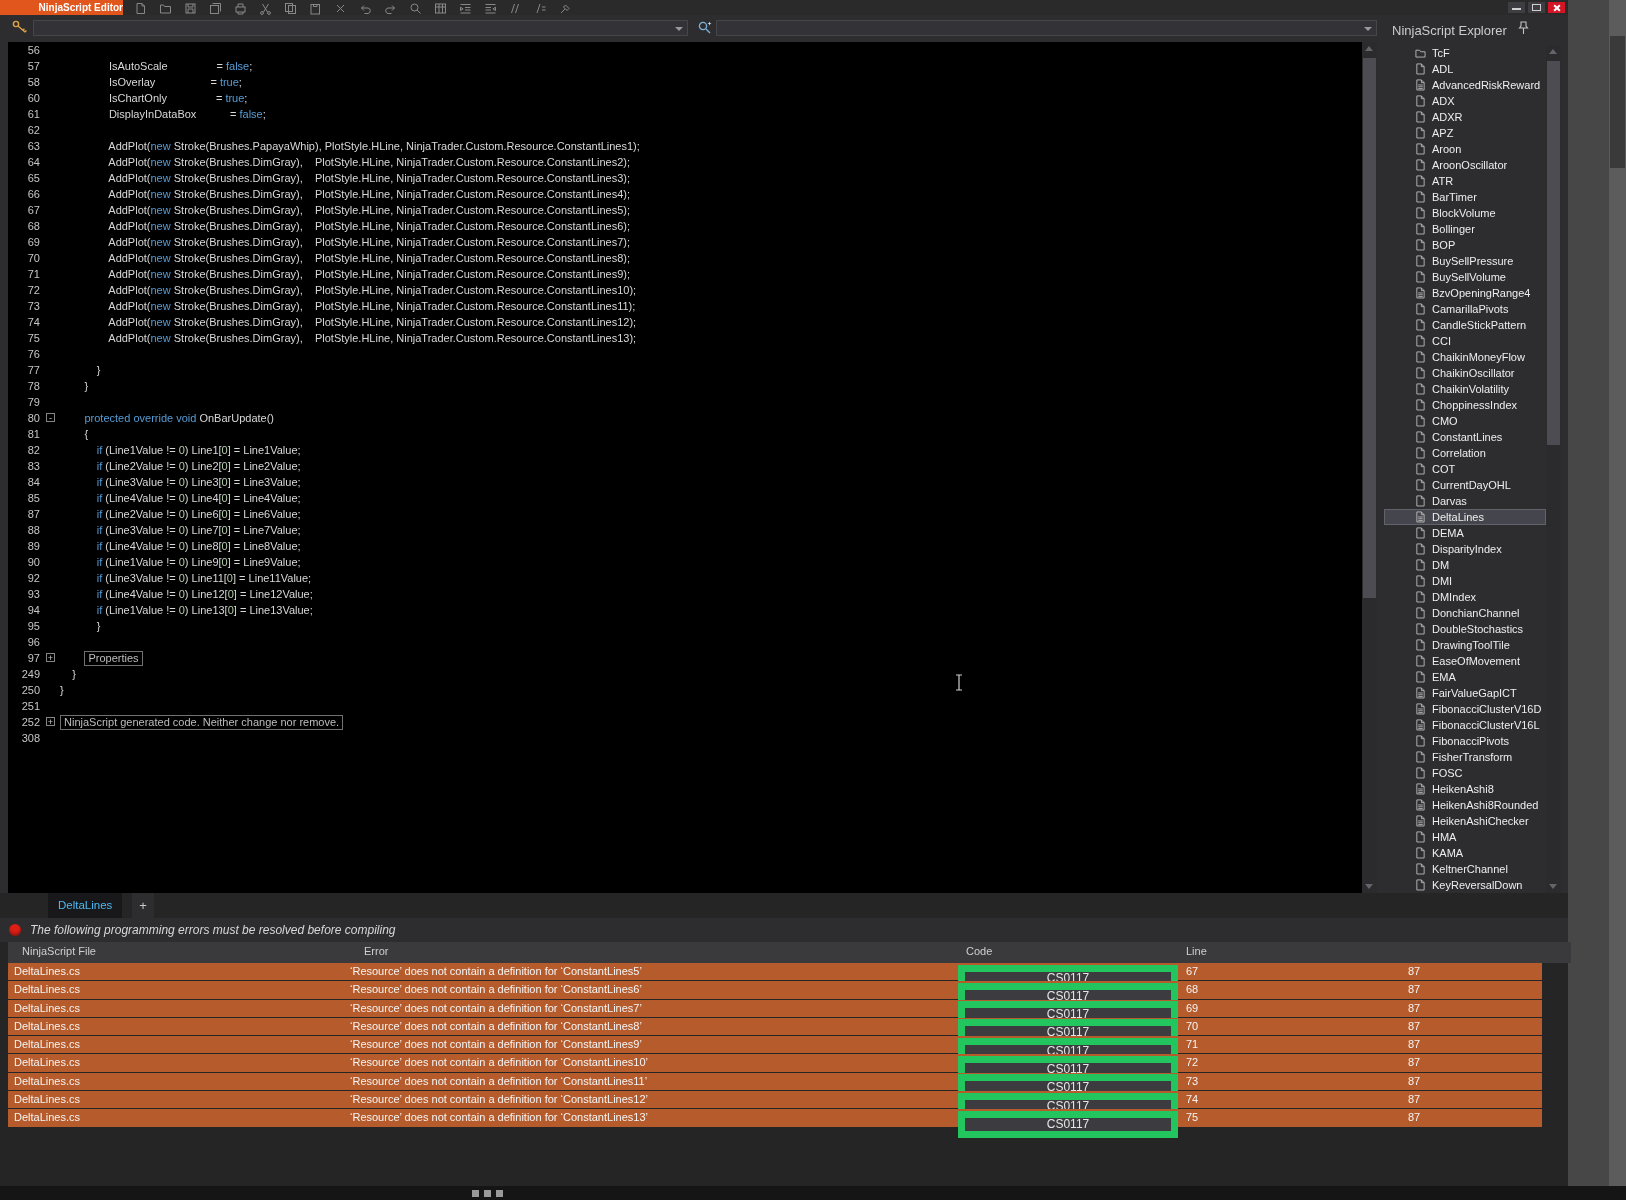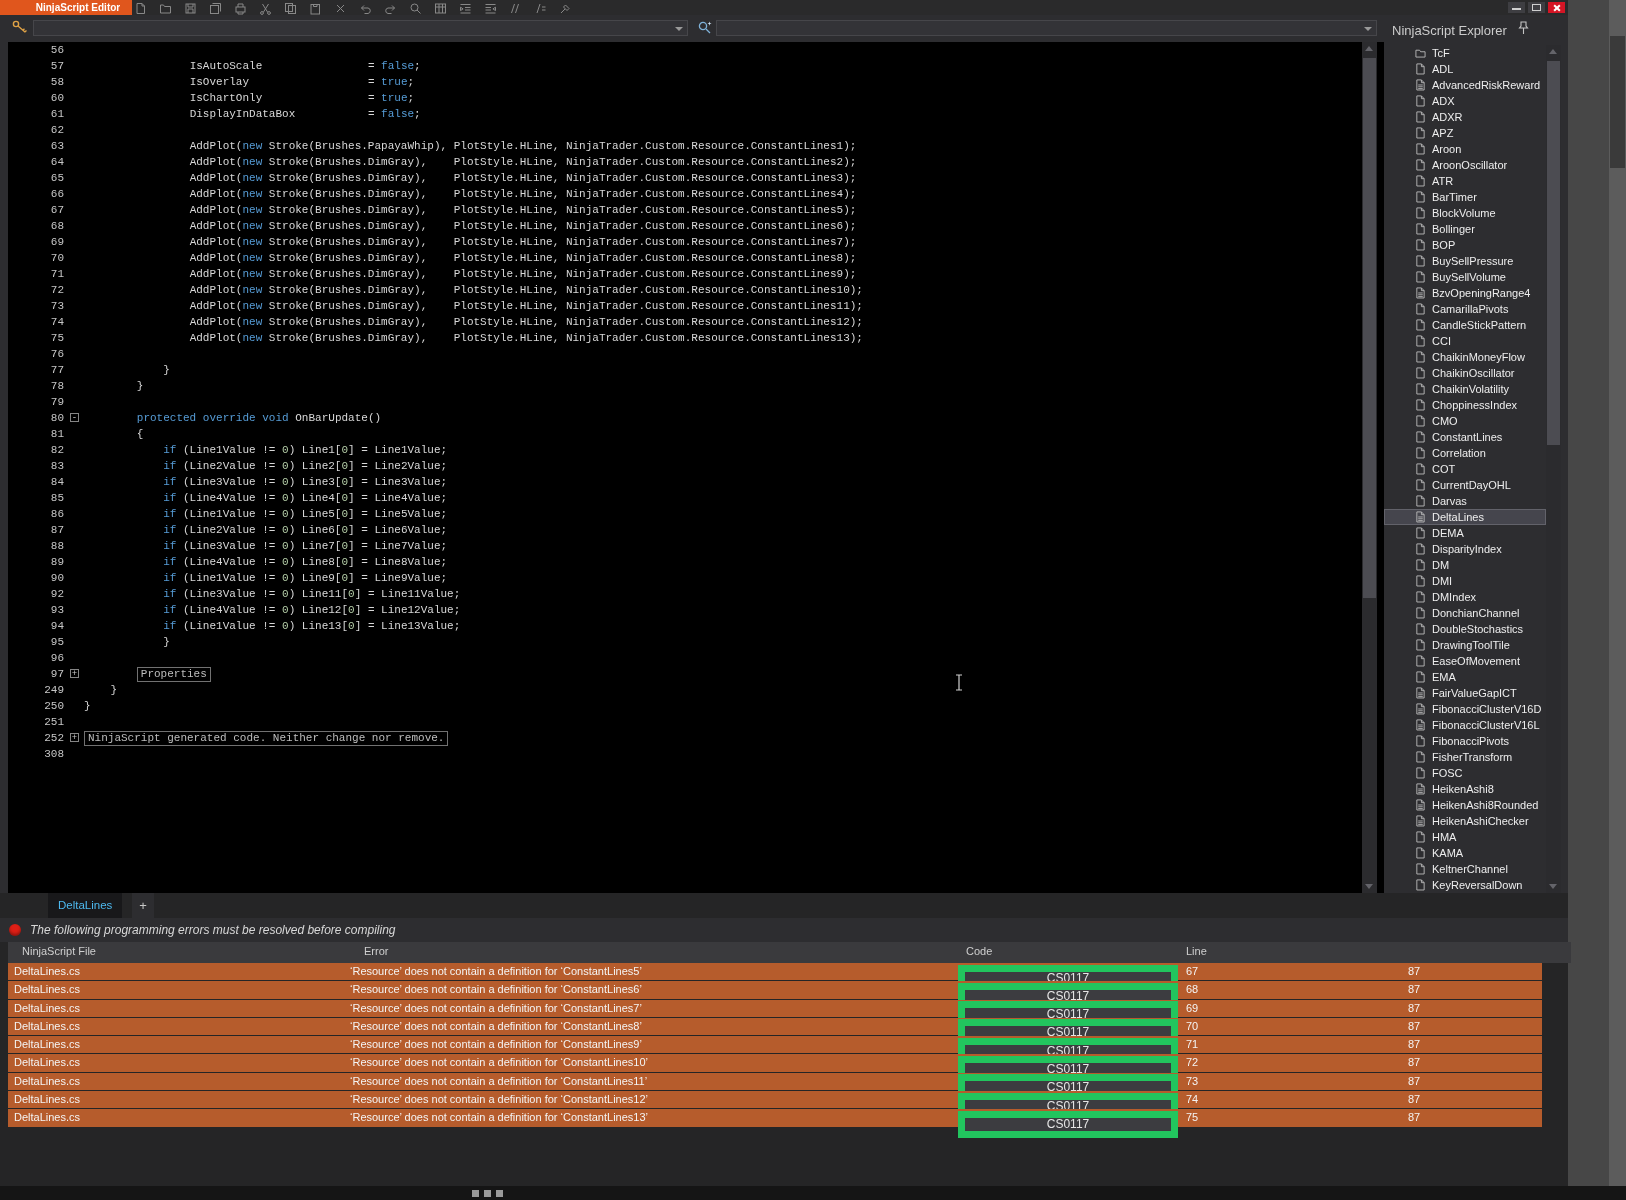--- a/index.html
+++ b/index.html
@@ -2,22 +2,22 @@
 <html><head>
 <meta charset="utf-8">
 <style>
   html,body{margin:0;padding:0;background:#474747;}
   .screen{position:relative;width:1626px;height:1200px;background:#474747;overflow:hidden;
           font-family:"Liberation Sans",sans-serif;}
   .window{position:absolute;left:0;top:0;width:1568px;height:1186px;background:#2d2d30;}
 
   
   .titlebar{position:absolute;left:0;top:0;width:100%;height:15px;background:#2a2a2b;}
-  .title-chip{position:absolute;left:0;top:0;width:108px;height:15px;background:#e0561d;color:#fff;
-              font-size:10px;font-weight:bold;text-align:center;line-height:15px;padding-left:24px;}
+  .title-chip{position:absolute;left:0;top:0;width:123px;height:15px;background:#e0561d;color:#fff;
+              font-size:10px;font-weight:bold;text-align:right;line-height:15px;}
   .tb-icons{position:absolute;left:134px;top:1px;display:flex;gap:12px;height:13px;align-items:center;}
   .tbi{width:13px;height:13px;display:inline-block;opacity:.8;}
   svg.icon path,svg.icon rect,svg.icon circle{fill:none;stroke:#a0a0a0;stroke-width:1;}
   .win-btns{position:absolute;right:3px;top:2px;display:flex;gap:3px;}
   .win-btn{width:17px;height:11px;background:#3e3e42;position:relative;}
   .win-btn.min::after{content:"";position:absolute;left:4px;right:4px;bottom:3px;height:2px;background:#cfcfcf;}
   .win-btn.max::after{content:"";position:absolute;left:4px;top:2px;width:7px;height:5px;border:1px solid #cfcfcf;}
   .win-btn.close{background:#d41525;}
   .win-btn.close::before,.win-btn.close::after{content:"";position:absolute;left:8px;top:1.5px;width:2px;height:8px;background:#fff;}
   .win-btn.close::before{transform:rotate(45deg);}
@@ -28,21 +28,21 @@
   .combo{position:absolute;top:20px;height:16px;background:#333337;border:1px solid #46464a;color:#d0d0d0;
          font-size:11px;line-height:16px;padding-left:5px;box-sizing:border-box;}
   .combo .chev{position:absolute;right:4px;top:6px;width:0;height:0;border-left:4px solid transparent;
                border-right:4px solid transparent;border-top:4px solid #9a9a9a;}
   #combo-left{left:33px;width:655px;}
   #combo-right{left:716px;width:661px;}
   .search-icon{position:absolute;left:697px;top:20px;width:16px;height:16px;}
 
   
   .editor{position:absolute;left:8px;top:42px;width:1354px;height:851px;background:#000;overflow:hidden;
-          font-family:Liberation Mono, monospace;font-size:11px;padding-left:24px;}
+          font-family:Liberation Sans, sans-serif;font-size:11px;}
   .crow{display:flex;height:16px;line-height:16px;white-space:pre;}
   .ln{width:32px;text-align:right;color:#c6c6c6;flex:none;}
   .fold{width:20px;flex:none;position:relative;}
   .fbox{position:absolute;left:6px;top:3px;width:9px;height:9px;border:1px solid #858585;background:#000;
         color:#c8c8c8;font-size:9px;line-height:8px;text-align:center;box-sizing:border-box;}
   .code{flex:1;}
   .code .k{color:#569cd6;}
   .code .d{color:#d8d8d8;}
   .code .n{color:#b5cea8;}
   .code .x{display:inline-block;color:#bdbdbd;border:1px solid #717171;padding:0 3px;line-height:13px;height:13px;}
@@ -228,21 +228,20 @@
         <div class="crow"><span class="ln">76</span><span class="fold"></span><span class="code"></span></div>
         <div class="crow"><span class="ln">77</span><span class="fold"></span><span class="code">            <span class="d">}</span></span></div>
         <div class="crow"><span class="ln">78</span><span class="fold"></span><span class="code">        <span class="d">}</span></span></div>
         <div class="crow"><span class="ln">79</span><span class="fold"></span><span class="code"></span></div>
         <div class="crow"><span class="ln">80</span><span class="fold"><span class="fbox">-</span></span><span class="code">        <span class="k">protected</span><span class="d"> </span><span class="k">override</span><span class="d"> </span><span class="k">void</span><span class="d"> OnBarUpdate()</span></span></div>
         <div class="crow"><span class="ln">81</span><span class="fold"></span><span class="code">        <span class="d">{</span></span></div>
         <div class="crow"><span class="ln">82</span><span class="fold"></span><span class="code">            <span class="k">if</span><span class="d"> (Line1Value != </span><span class="n">0</span><span class="d">) Line1[</span><span class="n">0</span><span class="d">] = Line1Value;</span></span></div>
         <div class="crow"><span class="ln">83</span><span class="fold"></span><span class="code">            <span class="k">if</span><span class="d"> (Line2Value != </span><span class="n">0</span><span class="d">) Line2[</span><span class="n">0</span><span class="d">] = Line2Value;</span></span></div>
         <div class="crow"><span class="ln">84</span><span class="fold"></span><span class="code">            <span class="k">if</span><span class="d"> (Line3Value != </span><span class="n">0</span><span class="d">) Line3[</span><span class="n">0</span><span class="d">] = Line3Value;</span></span></div>
         <div class="crow"><span class="ln">85</span><span class="fold"></span><span class="code">            <span class="k">if</span><span class="d"> (Line4Value != </span><span class="n">0</span><span class="d">) Line4[</span><span class="n">0</span><span class="d">] = Line4Value;</span></span></div>
-        <div class="crow"><span class="ln">86</span><span class="fold"></span><span class="code">            <span class="k">if</span><span class="d"> (Line1Value != </span><span class="n">0</span><span class="d">) Line5[</span><span class="n">0</span><span class="d">] = Line5Value;</span></span></div>
         <div class="crow"><span class="ln">87</span><span class="fold"></span><span class="code">            <span class="k">if</span><span class="d"> (Line2Value != </span><span class="n">0</span><span class="d">) Line6[</span><span class="n">0</span><span class="d">] = Line6Value;</span></span></div>
         <div class="crow"><span class="ln">88</span><span class="fold"></span><span class="code">            <span class="k">if</span><span class="d"> (Line3Value != </span><span class="n">0</span><span class="d">) Line7[</span><span class="n">0</span><span class="d">] = Line7Value;</span></span></div>
         <div class="crow"><span class="ln">89</span><span class="fold"></span><span class="code">            <span class="k">if</span><span class="d"> (Line4Value != </span><span class="n">0</span><span class="d">) Line8[</span><span class="n">0</span><span class="d">] = Line8Value;</span></span></div>
         <div class="crow"><span class="ln">90</span><span class="fold"></span><span class="code">            <span class="k">if</span><span class="d"> (Line1Value != </span><span class="n">0</span><span class="d">) Line9[</span><span class="n">0</span><span class="d">] = Line9Value;</span></span></div>
         <div class="crow"><span class="ln">92</span><span class="fold"></span><span class="code">            <span class="k">if</span><span class="d"> (Line3Value != </span><span class="n">0</span><span class="d">) Line11[</span><span class="n">0</span><span class="d">] = Line11Value;</span></span></div>
         <div class="crow"><span class="ln">93</span><span class="fold"></span><span class="code">            <span class="k">if</span><span class="d"> (Line4Value != </span><span class="n">0</span><span class="d">) Line12[</span><span class="n">0</span><span class="d">] = Line12Value;</span></span></div>
         <div class="crow"><span class="ln">94</span><span class="fold"></span><span class="code">            <span class="k">if</span><span class="d"> (Line1Value != </span><span class="n">0</span><span class="d">) Line13[</span><span class="n">0</span><span class="d">] = Line13Value;</span></span></div>
         <div class="crow"><span class="ln">95</span><span class="fold"></span><span class="code">            <span class="d">}</span></span></div>
         <div class="crow"><span class="ln">96</span><span class="fold"></span><span class="code"></span></div>
         <div class="crow"><span class="ln">97</span><span class="fold"><span class="fbox">+</span></span><span class="code">        <span class="x">Properties</span></span></div>

